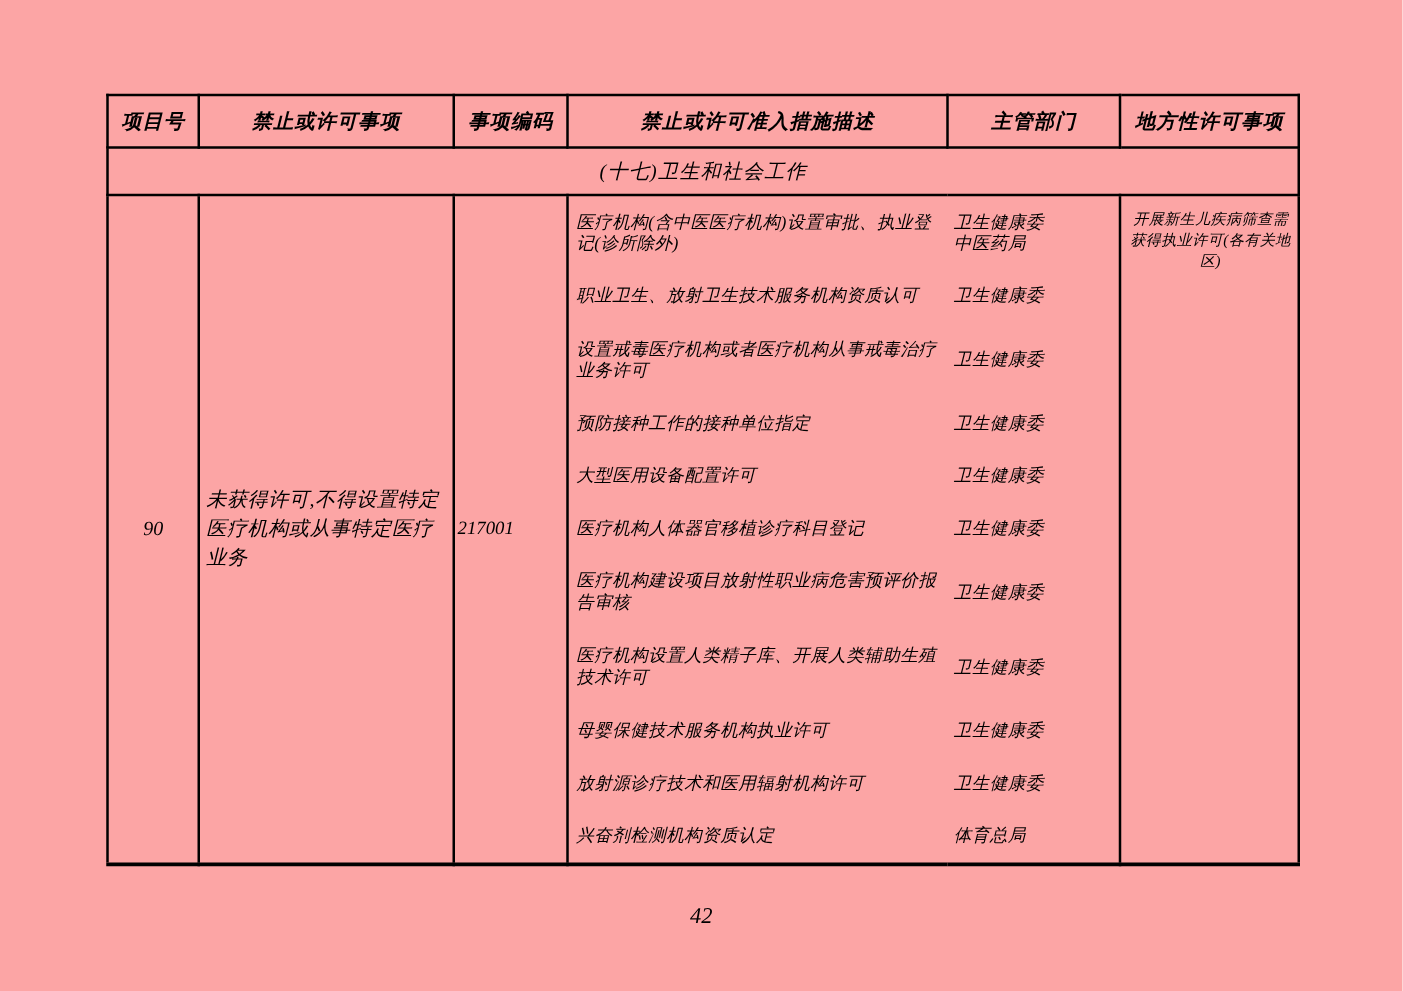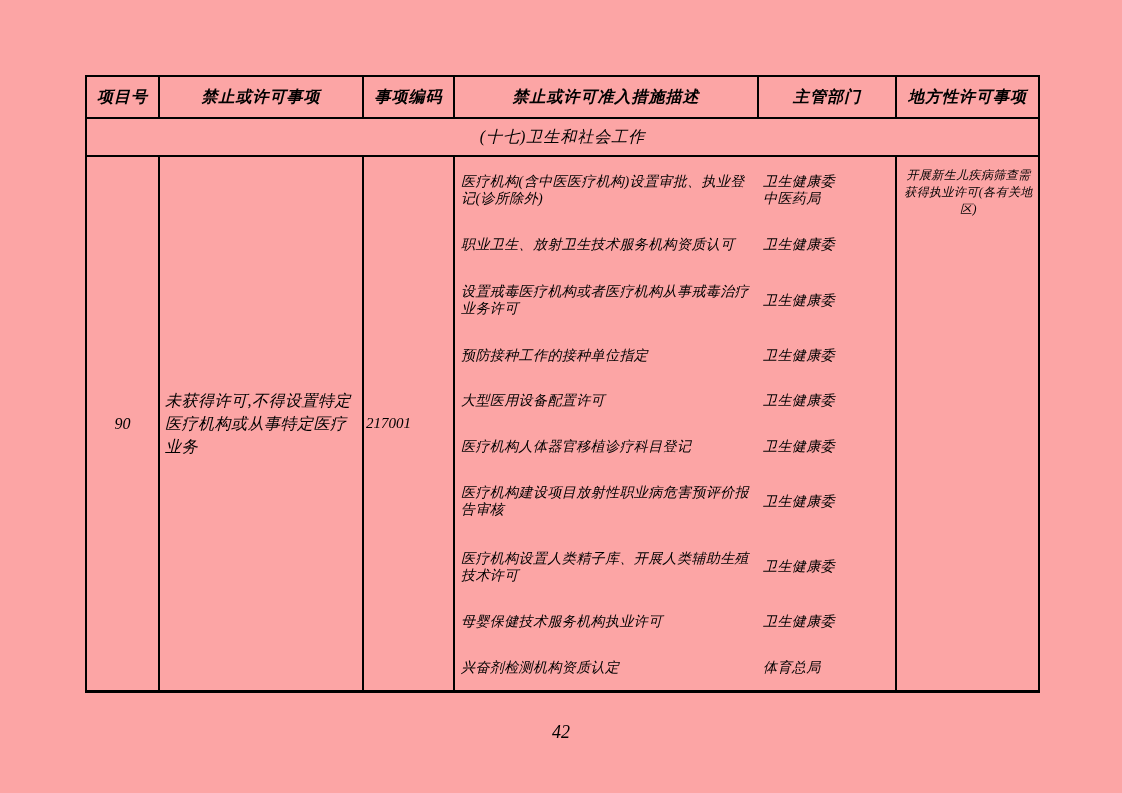--- a/index.html
+++ b/index.html
@@ -184,20 +184,24 @@
   </tr>
                 <tr class="measure-row">
     <td class="m-desc">医疗机构设置人类精子库、开展人类辅助生殖技术许可</td>
     <td class="m-dept">卫生健康委</td>
   </tr>
                 <tr class="measure-row">
     <td class="m-desc">母婴保健技术服务机构执业许可</td>
     <td class="m-dept">卫生健康委</td>
   </tr>
                 <tr class="measure-row">
+    <td class="m-desc">放射源诊疗技术和医用辐射机构许可</td>
+    <td class="m-dept">卫生健康委</td>
+  </tr>
+                <tr class="measure-row">
     <td class="m-desc">兴奋剂检测机构资质认定</td>
     <td class="m-dept">体育总局</td>
   </tr>
               </tbody>
           </table>
         </td>
         <td class="local-cell">开展新生儿疾病筛查需获得执业许可(各有关地区)</td>
       </tr>
     </tbody>
   </table>

